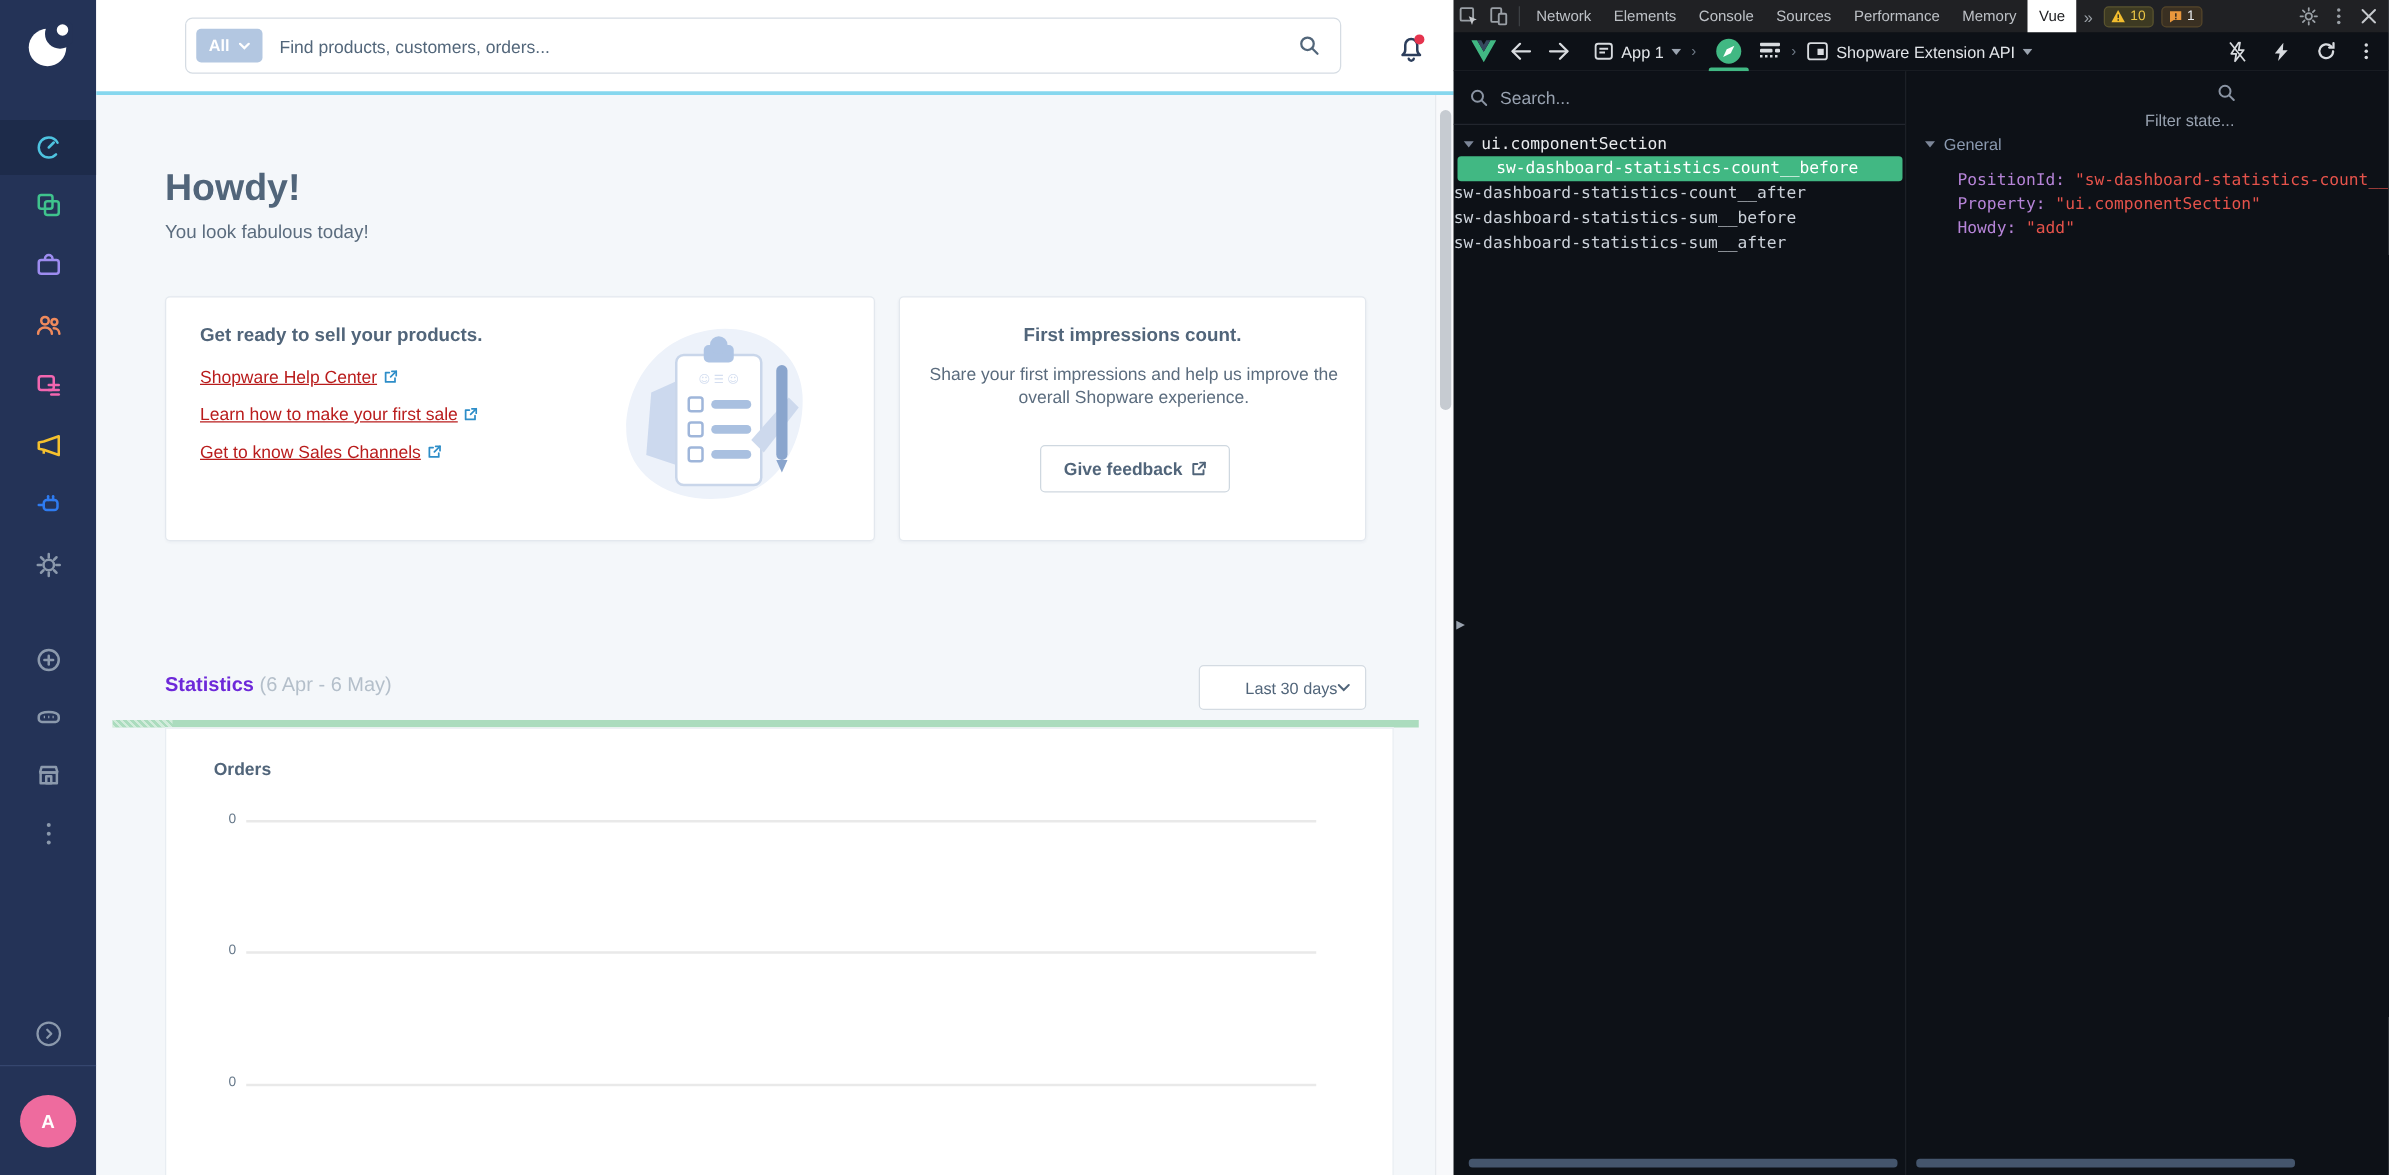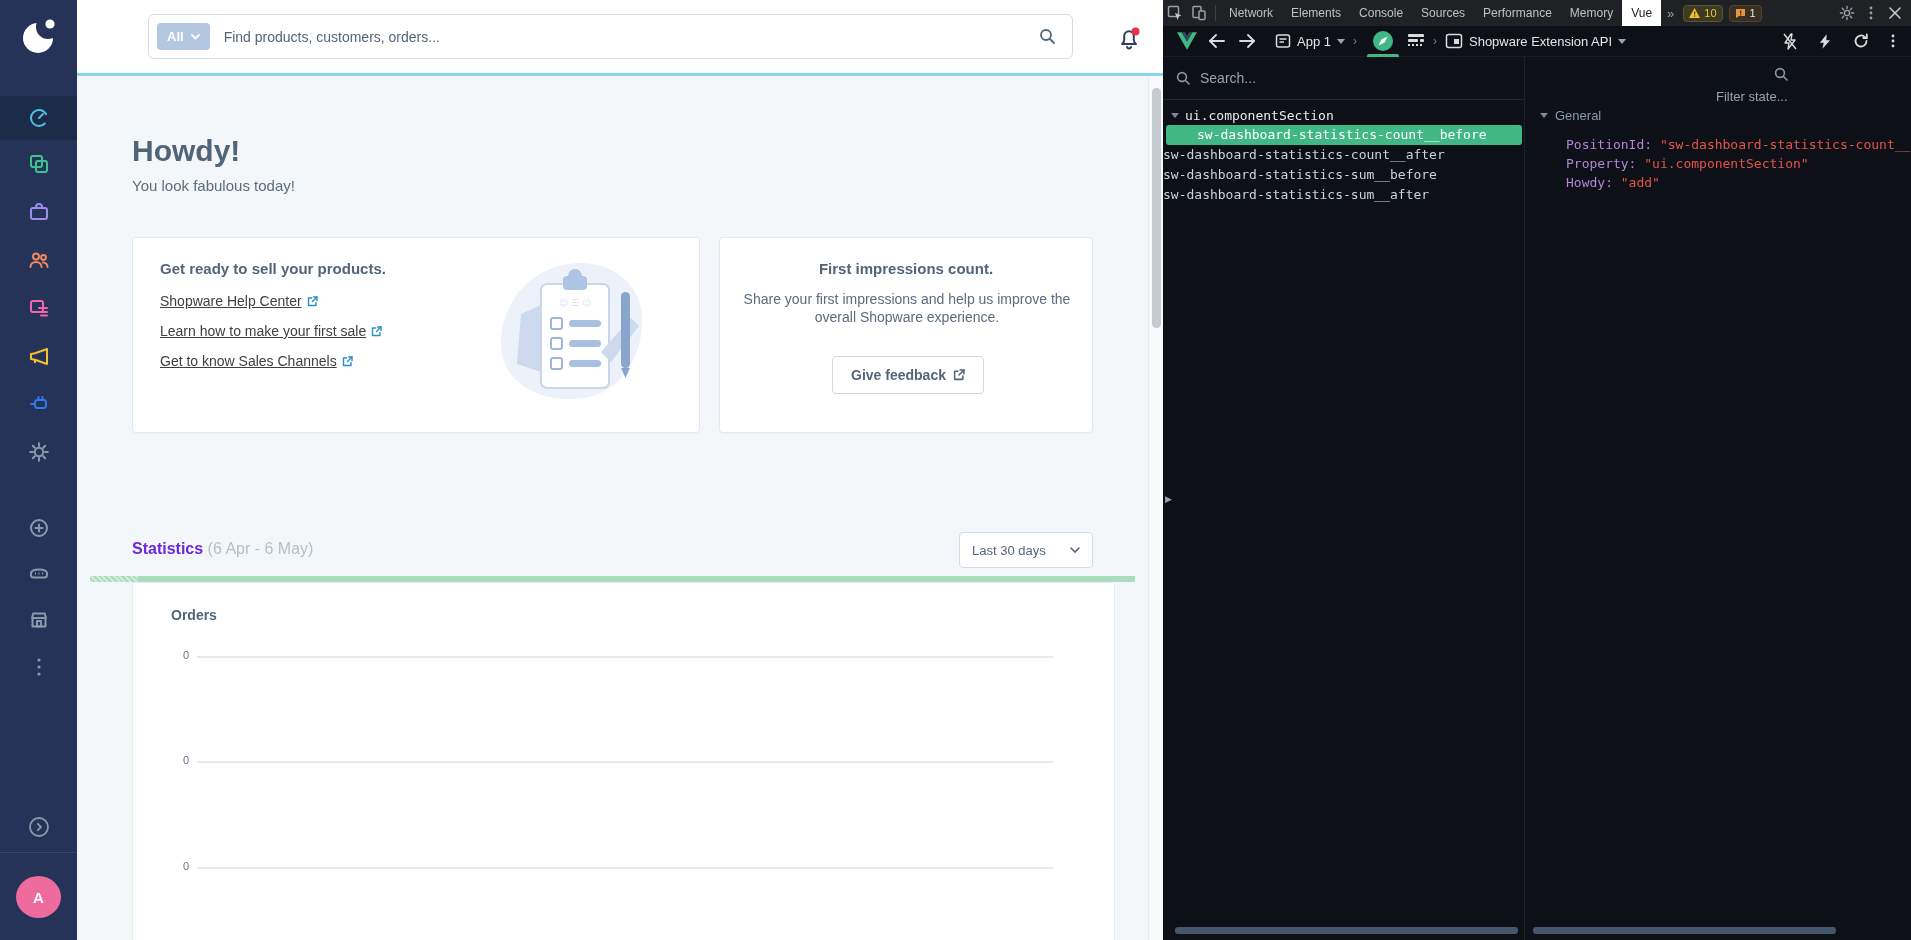--- a/index.html
+++ b/index.html
@@ -30,35 +30,35 @@
   .bell-wrap { position:absolute; left:1036px; top:22px; width:34px; height:34px; cursor:pointer; }
 
   
   .content { position:absolute; left:77px; top:76px; width:1071px; height:864px; background:#f4f7fa; overflow:hidden; }
   .howdy { position:absolute; left:55px; top:58px; font-size:30px; font-weight:bold; color:#51657a; }
   .howdy-sub { position:absolute; left:55px; top:101px; font-size:15px; color:#5b6c7e; }
 
   .card { position:absolute; background:#fff; border:1px solid #e3e8ee; border-radius:4px; box-shadow:0 1px 2px rgba(60,80,100,.04); }
   .card1 { left:55px; top:161px; width:568px; height:196px; }
   .card1 h3 { position:absolute; left:27px; top:22px; font-size:15px; color:#51657a; }
-  .c-link { position:absolute; left:27px; font-size:14px; color:#404040; text-decoration:underline; display:flex; align-items:center; gap:5px; cursor:pointer; }
+  .c-link { position:absolute; left:27px; font-size:14px; color:#b91c1c; text-decoration:underline; display:flex; align-items:center; gap:5px; cursor:pointer; }
   .c-link svg { flex:none; }
   .illu { position:absolute; left:350px; top:18px; }
 
   .card2 { left:642px; top:161px; width:374px; height:196px; text-align:center; }
   .card2 h3 { position:absolute; left:0; width:100%; top:22px; font-size:15px; color:#51657a; }
   .card2 .body { position:absolute; left:22px; top:52px; width:330px; font-size:14px; line-height:18px; color:#5b6c7e; }
   .fb-btn { position:absolute; left:112px; top:118px; width:152px; height:38px; background:#fff; border:1px solid #cfd8e0; border-radius:4px;
             font-size:14px; font-weight:bold; color:#51657a; display:flex; align-items:center; justify-content:center; gap:7px; cursor:pointer; }
 
   .stats-title { position:absolute; left:55px; top:464px; font-size:16px; }
   .stats-title .t { font-weight:bold; color:#6d28d9; }
   .stats-title .r { color:#b4bfca; font-weight:normal; }
   .range-dd { position:absolute; left:882px; top:456px; width:134px; height:36px; background:#fff; border:1px solid #d4dbe2; border-radius:4px;
-              display:flex; align-items:center; justify-content:space-between; padding:0 12px; font-size:13px; color:#51657a; cursor:pointer; }
+              display:flex; align-items:center; justify-content:flex-end; padding:0 12px; font-size:13px; color:#51657a; cursor:pointer; }
   .load-bar { position:absolute; left:13px; top:500px; width:1045px; height:6px; background:#abdcbe; }
   .load-bar .cap { position:absolute; left:0; top:0; width:48px; height:6px;
        background:repeating-linear-gradient(45deg, rgba(255,255,255,.45) 0 2px, rgba(255,255,255,0) 2px 4px); }
   .chart-card { position:absolute; left:55px; top:506px; width:983px; height:358px; background:#fff; border:1px solid #e8edf2; border-bottom:none; }
   .chart-card h4 { position:absolute; left:38px; top:24px; font-size:14px; color:#51657a; }
   .gridrow { position:absolute; left:0; width:100%; height:14px; }
   .gridrow .tick { position:absolute; left:0; width:56px; text-align:right; font-size:11px; color:#66788a; top:0; }
   .gridrow .line { position:absolute; left:64px; width:856px; top:7px; height:2px; background:#e9e9e9; }
 
   

